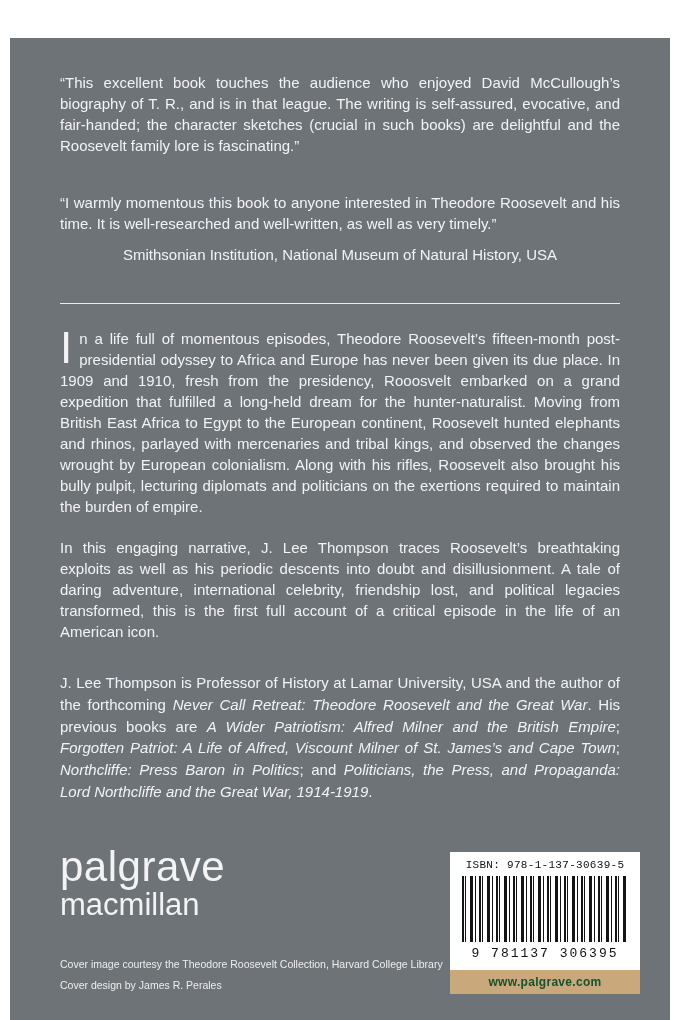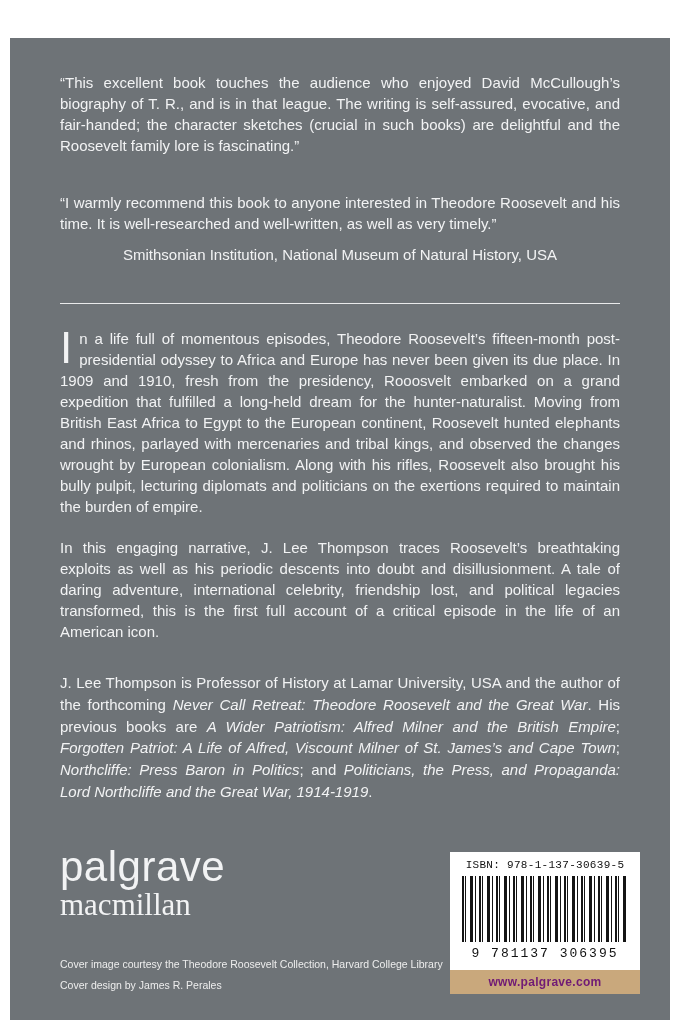--- a/index.html
+++ b/index.html
@@ -14,49 +14,49 @@
   .quote-block + .quote-block { margin-top:36px; }
   .divider { border:none; border-top:1px solid rgba(255,255,255,0.85); margin:38px 0 24px; }
   .para { font-size:15px; line-height:1.4; text-align:justify; }
   .para + .para { margin-top:20px; }
   .dropcap { float:left; font-size:44px; line-height:36px; padding:2px 7px 0 0; font-weight:400; }
   .bio { margin-top:30px; font-size:15px; line-height:1.45; text-align:justify; }
   .bio .b { font-weight:normal; }
   .bio .i { font-style:italic; }
   .logo { position:absolute; left:50px; bottom:116px; }
   .logo-1 { font-size:42px; line-height:1.08; letter-spacing:0.5px; }
-  .logo-2 { font-size:31px; line-height:1.05;font-family:Liberation Serif, serif; }
+  .logo-2 { font-size:31px; line-height:1.05; }
   .credits { position:absolute; left:50px; bottom:42px; font-size:10.5px; line-height:2.0; color:#ededed; }
   .barcode-box { position:absolute; right:30px; bottom:44px; width:190px; background:#ffffff;
                  color:#111; text-align:center; }
   .isbn-label { font-family:"Liberation Mono", monospace; font-size:11px; padding-top:7px; letter-spacing:0.3px;text-align:center; }
   .bars { height:66px; margin:5px 12px 0;
           background: repeating-linear-gradient(90deg,
             #141414 0 2px, #ffffff 2px 3px,
             #141414 3px 4px, #ffffff 4px 8px,
             #141414 8px 11px, #ffffff 11px 13px,
             #141414 13px 14px, #ffffff 14px 17px); }
   .digits { font-family:"Liberation Mono", monospace; font-size:13px; letter-spacing:2px; padding:4px 0 9px; }
   .web-strip { height:24px; background:var(--tan-strip,#c9a87c);
                display:flex; align-items:center; justify-content:center; }
-  .web-strip span { color:#701a75; font-size:12px; font-weight:bold; letter-spacing:0.3px; }
+  .web-strip span { color:#14532d; font-size:12px; font-weight:bold; letter-spacing:0.3px; }
 </style>
 </head>
 <body>
 
 <div class="page">
   <div class="cover">
     <div class="content">
 
       <div class="quote-block">
         <p class="quote-text">“This excellent book touches the audience who enjoyed David McCullough’s biography of T. R., and is in that league. The writing is self-assured, evocative, and fair-handed; the character sketches (crucial in such books) are delightful and the Roosevelt family lore is fascinating.”</p>
       </div>
 
       <div class="quote-block">
-        <p class="quote-text">“I warmly recommend this book to anyone interested in Theodore Roosevelt and his time. It is well-researched and well-written, as well as very timely.”</p>
+        <p class="quote-text">“I warmly momentous this book to anyone interested in Theodore Roosevelt and his time. It is well-researched and well-written, as well as very timely.”</p>
         <div class="attr">
           <div>Smithsonian Institution, National Museum of Natural History, USA</div>
         </div>
       </div>
 
       <hr class="divider">
 
       <p class="para">
         <span class="dropcap">I</span><span>n a life full of momentous episodes, Theodore Roosevelt’s fifteen-month post-presidential odyssey to Africa and Europe has never been given its due place. In 1909 and 1910, fresh from the presidency, Rooosvelt embarked on a grand expedition that fulfilled a long-held dream for the hunter-naturalist. Moving from British East Africa to Egypt to the European continent, Roosevelt hunted elephants and rhinos, parlayed with mercenaries and tribal kings, and observed the changes wrought by European colonialism. Along with his rifles, Roosevelt also brought his bully pulpit, lecturing diplomats and politicians on the exertions required to maintain the burden of empire.</span>
       </p>

